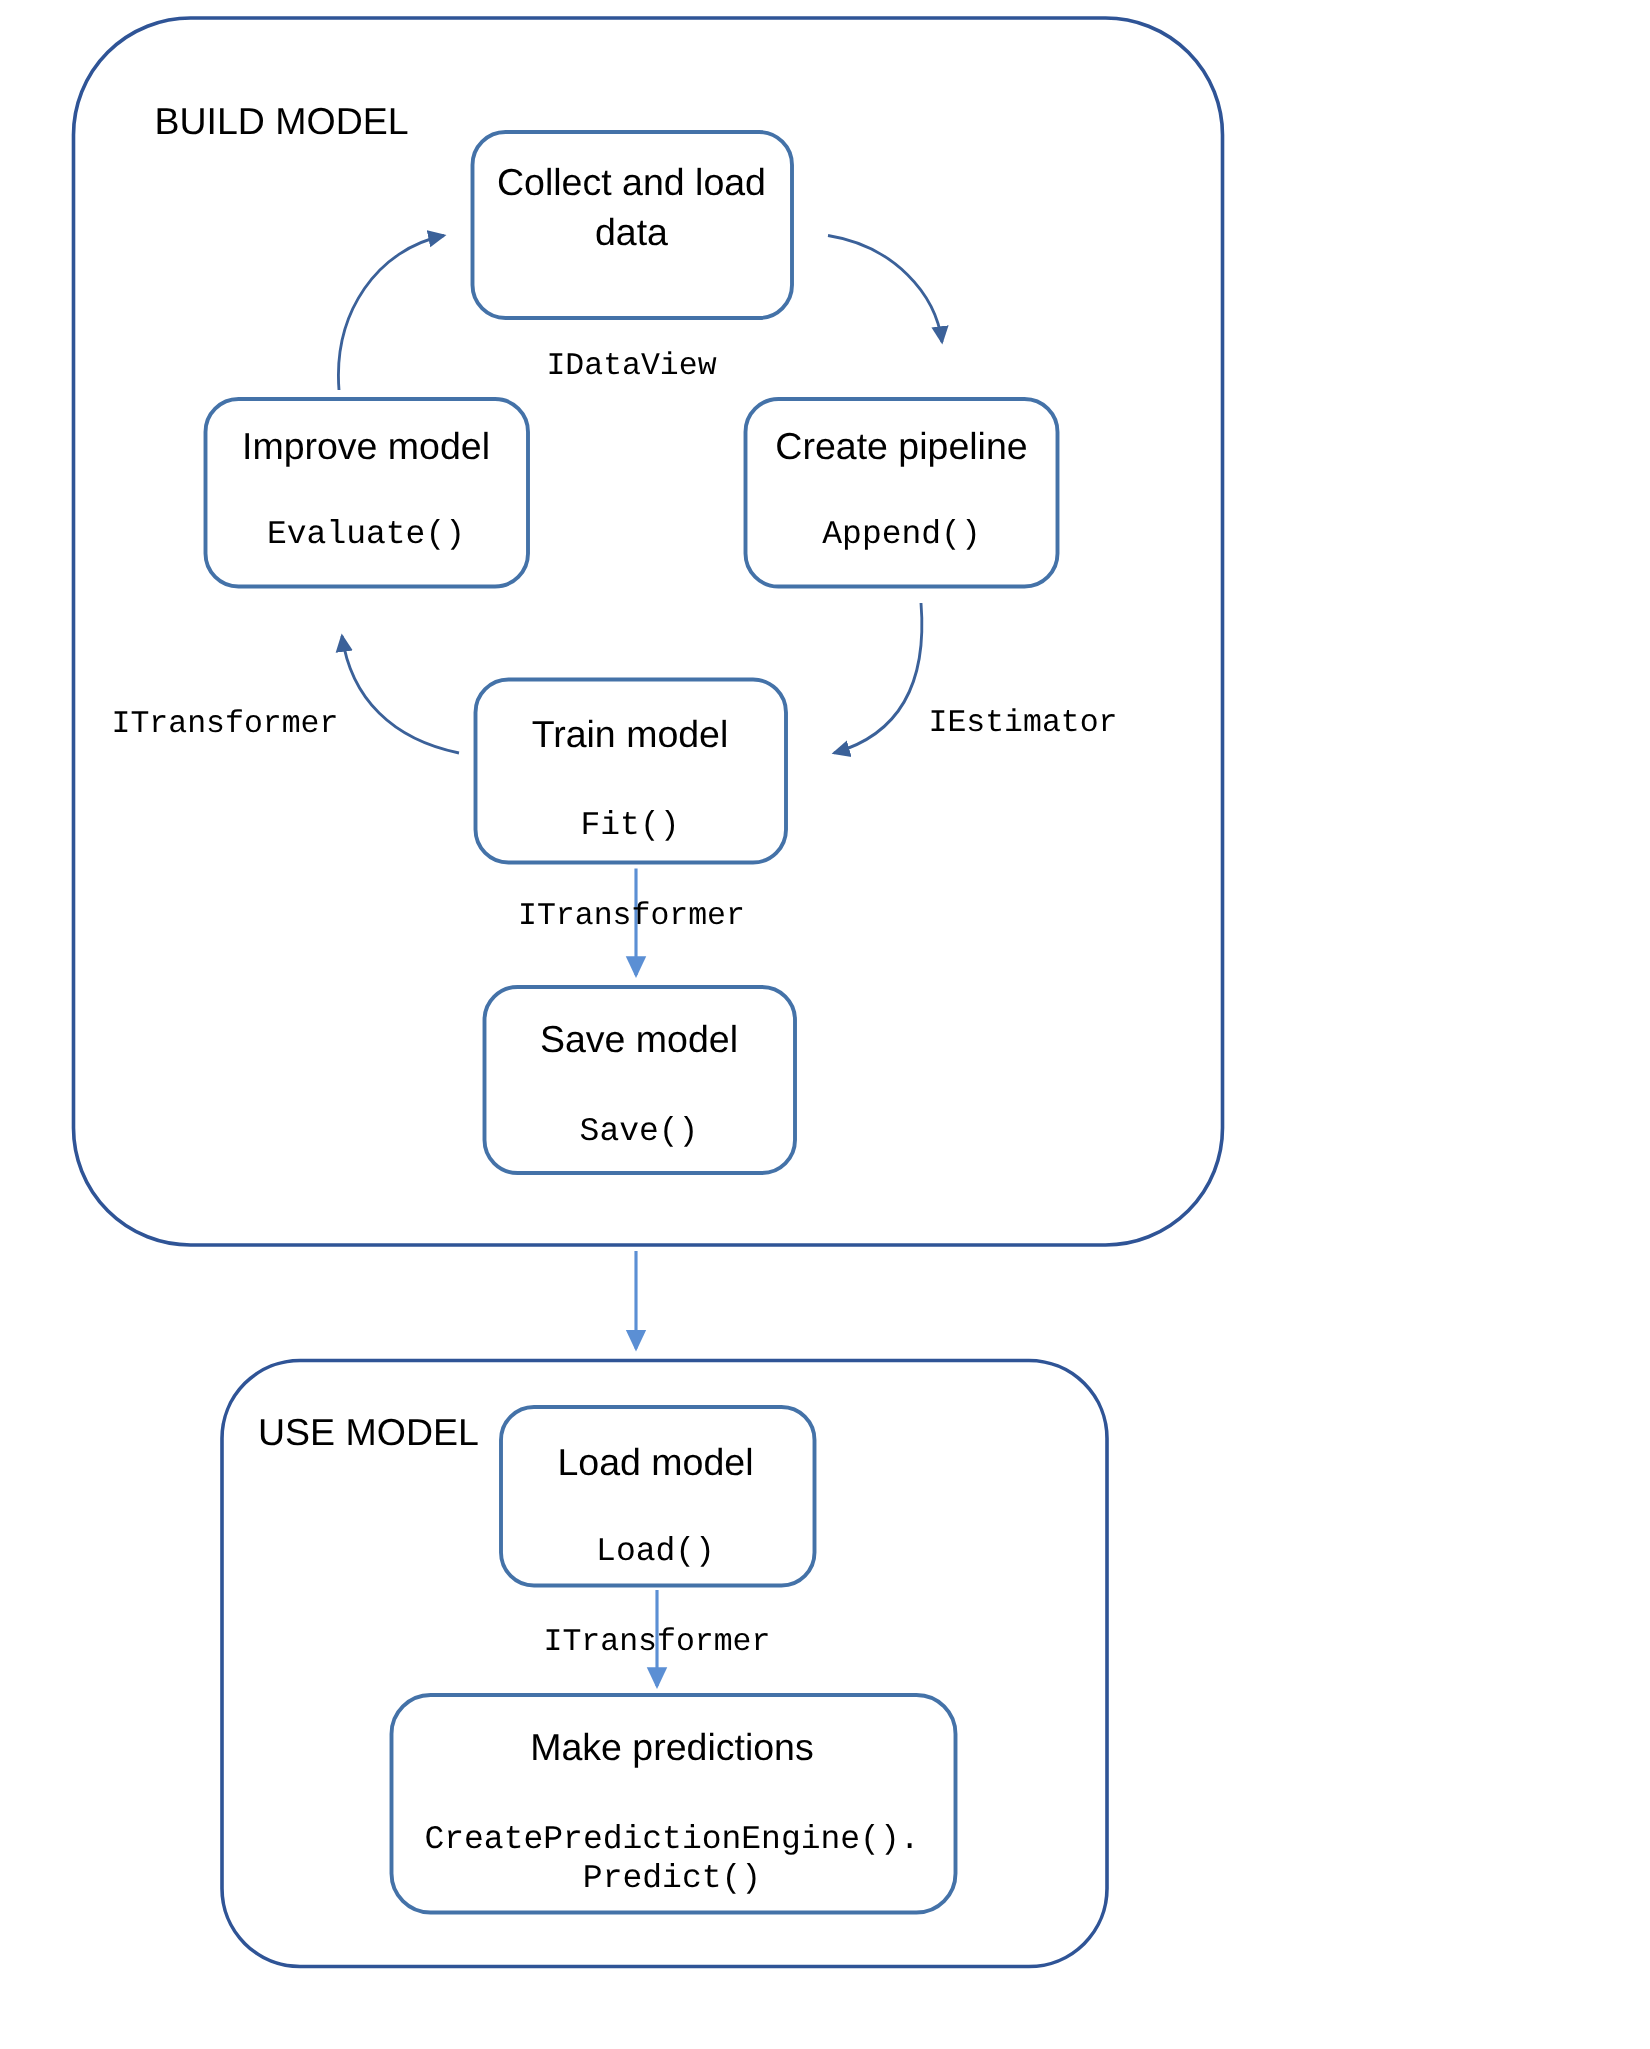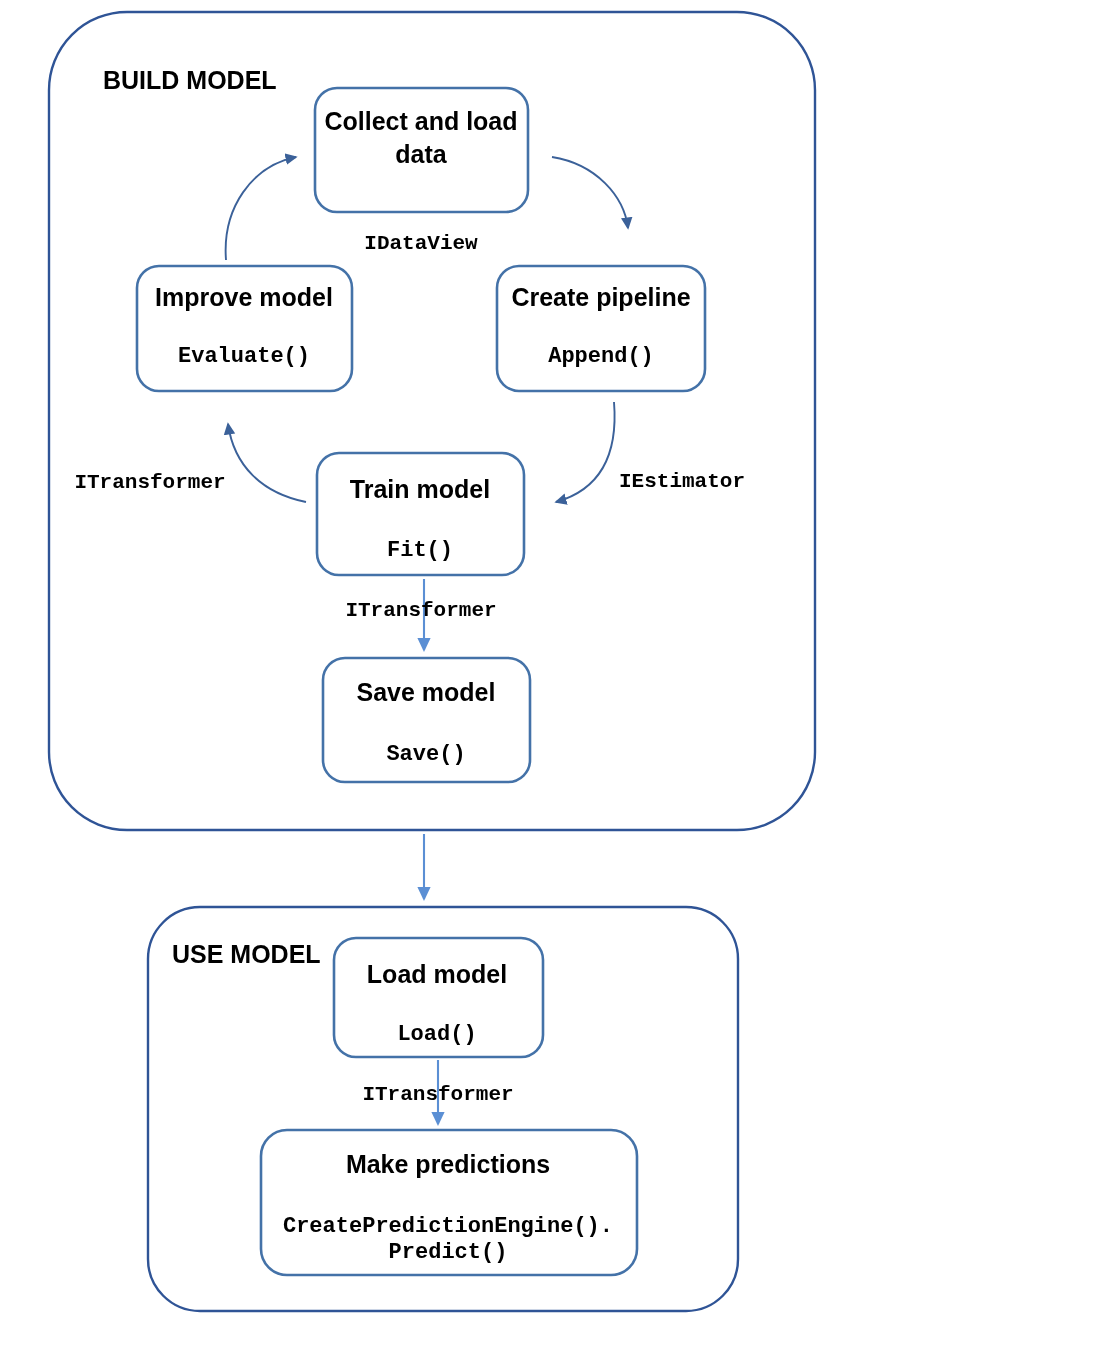--- a/index.html
+++ b/index.html
@@ -9,21 +9,20 @@
   }
   body {
     font-family: "Liberation Sans", sans-serif;
   }
   #canvas {
     position: relative;
     width: 1100px;
     height: 1366px;
     background: #ffffff;
     overflow: hidden;
-    font-weight: bold;
   }
   svg.layer {
     position: absolute;
     top: 0;
     left: 0;
     width: 1100px;
     height: 1366px;
   }
   .grouptext {
     font-family: "Liberation Sans", sans-serif;

